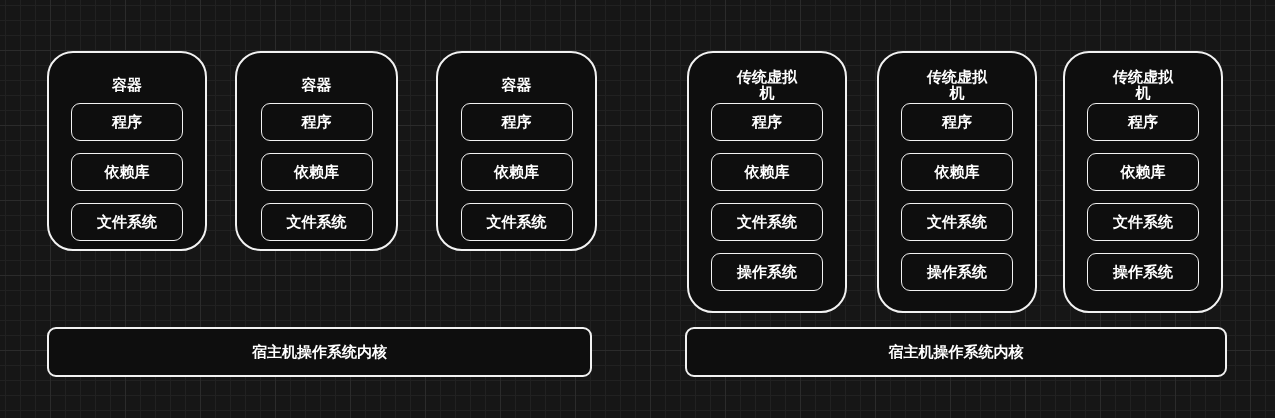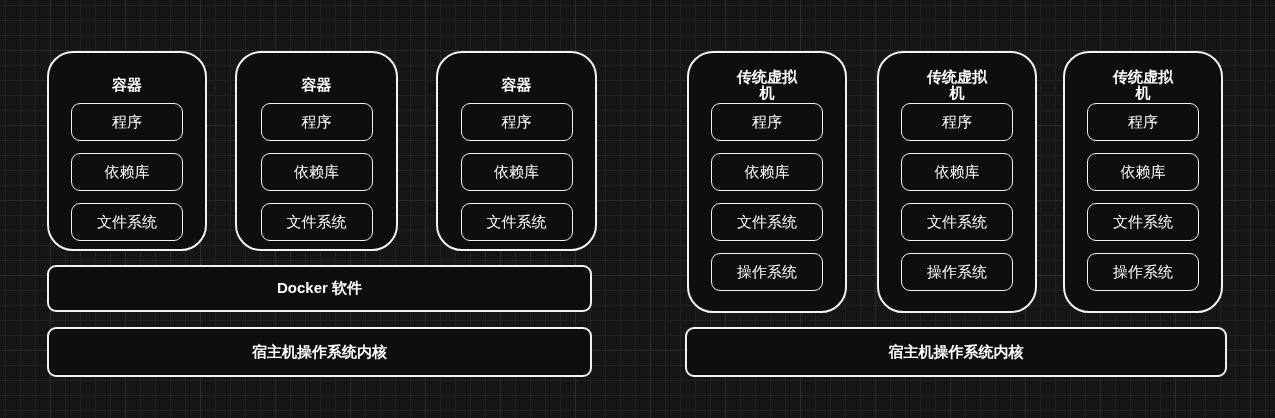--- a/index.html
+++ b/index.html
@@ -62,21 +62,21 @@
     margin-bottom: 12px;
     flex: 0 0 auto;
     background: var(--node-fill);
     border: 1.5px solid var(--node-stroke);
     border-radius: 9px;
     display: flex;
     align-items: center;
     justify-content: center;
     color: var(--text-color);
     font-size: 15px;
-    font-weight: normal;
+    font-weight: bold;
   }
   .bar {
     position: absolute;
     background: var(--node-fill);
     border: 2px solid var(--node-stroke);
     border-radius: 9px;
     display: flex;
     align-items: center;
     justify-content: center;
     color: var(--text-color);
@@ -113,23 +113,20 @@
     <div class="item">文件系统</div>
   </div>
 
   <div class="outer-box container c2">
     <div class="node-title">容器</div>
     <div class="item">程序</div>
     <div class="item">依赖库</div>
     <div class="item">文件系统</div>
   </div>
 
-  <div class="bar docker-bar">
-    <span>Docker 软件</span>
-  </div>
 
   <div class="bar kernel-left">
     <span>宿主机操作系统内核</span>
   </div>
 
   <div class="outer-box vm v0">
     <div class="node-title">
         <span>传统虚拟机</span>
       </div>
     <div class="item">程序</div>

